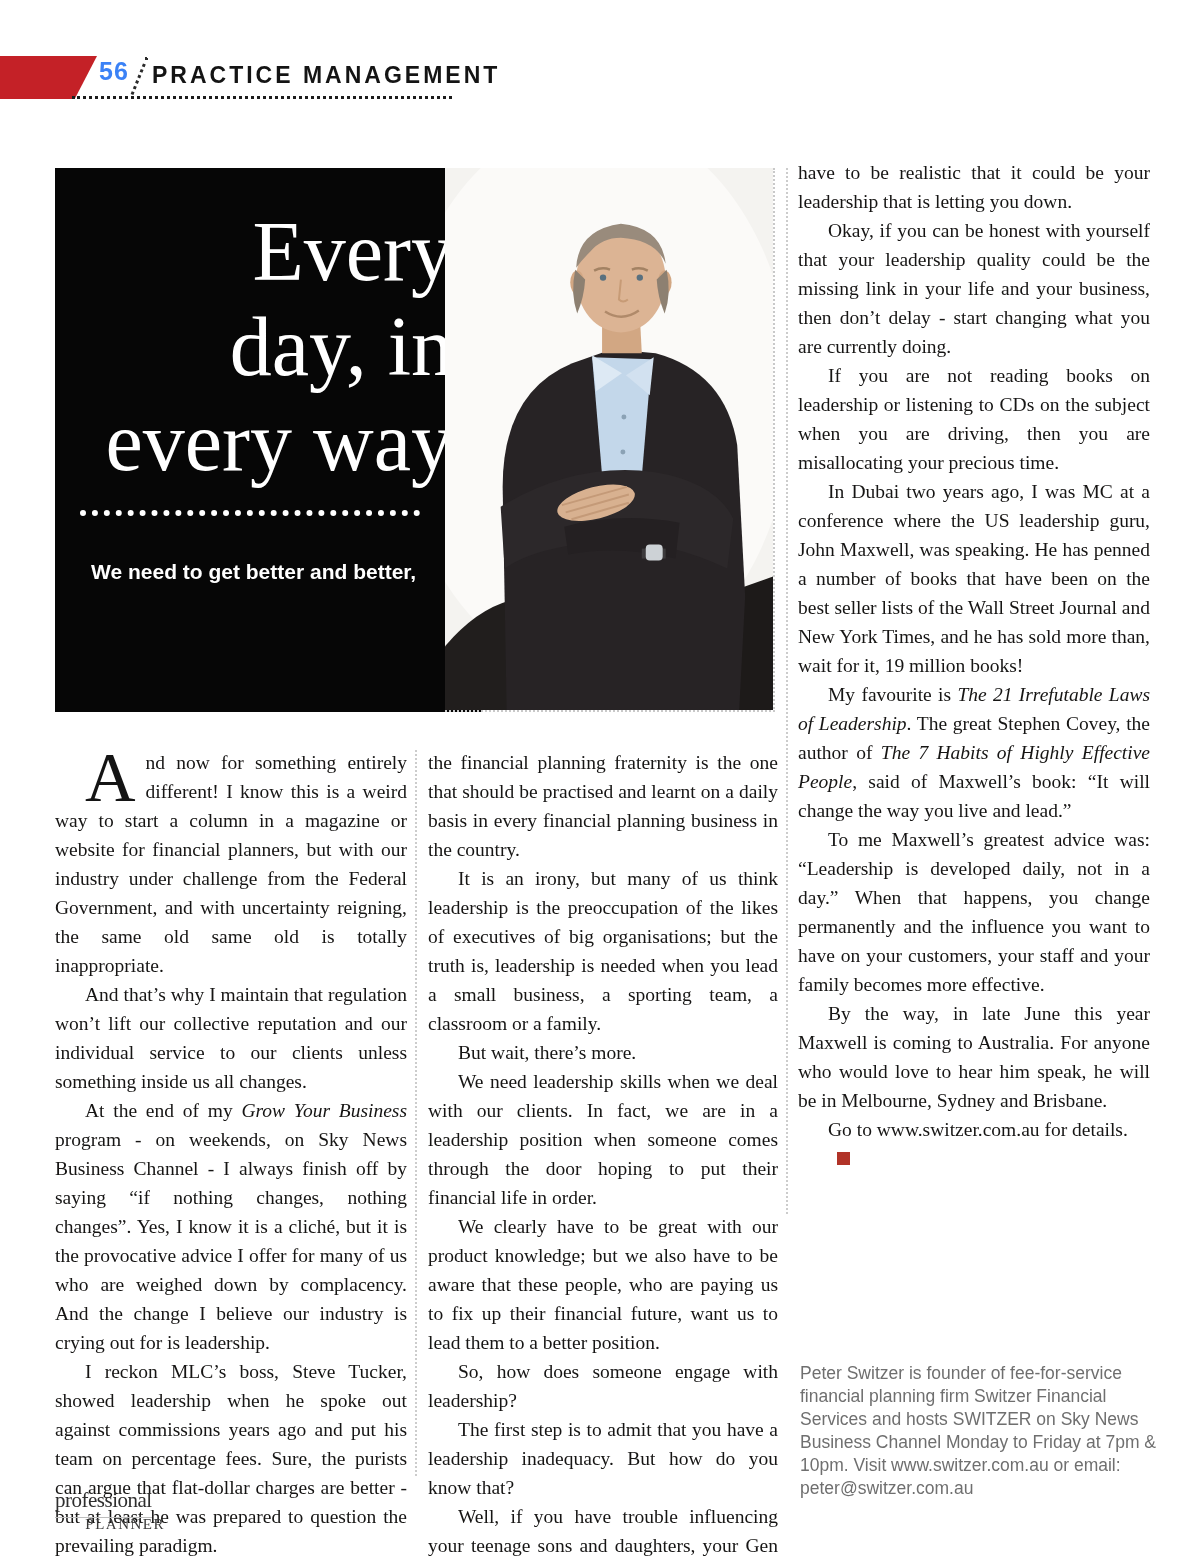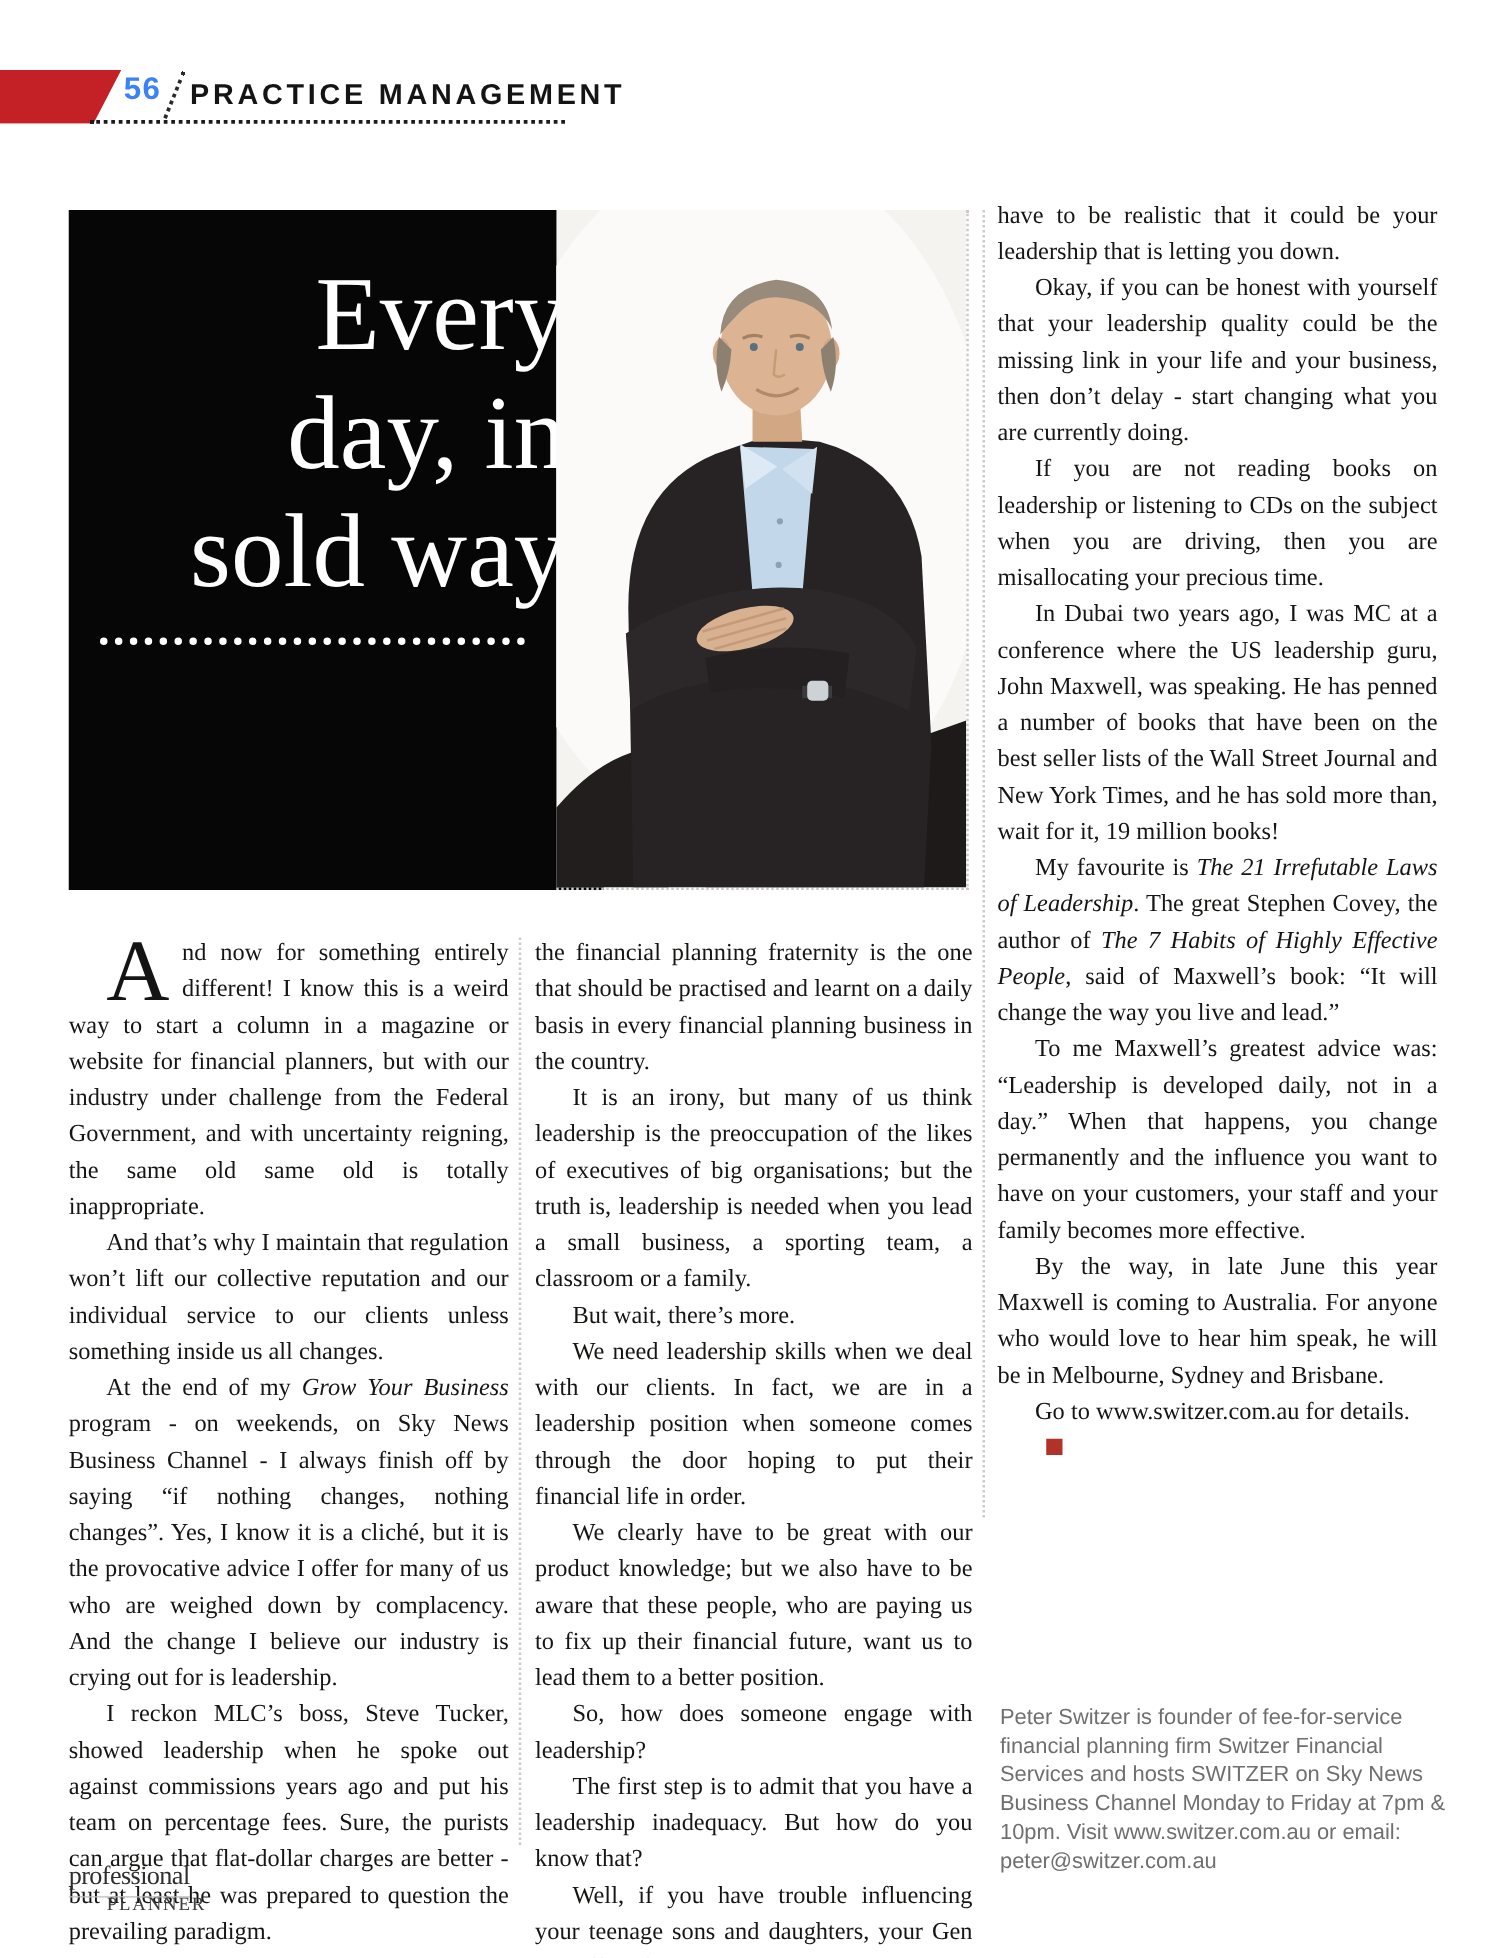--- a/index.html
+++ b/index.html
@@ -103,23 +103,24 @@
   <div class="hdr-red"></div>
   <div class="hdr-num">56</div>
   <div class="hdr-slash"></div>
   <div class="hdr-title">PRACTICE MANAGEMENT</div>
   <div class="hdr-dots"></div>
 
   <div class="blackbox">
     <div class="headline">
       <div class="hl-line">Every</div>
       <div class="hl-line">day, in</div>
-      <div class="hl-line">sold way</div>
+      <div class="hl-line">every way</div>
     </div>
     <div class="hl-dots"></div>
+    <div class="standfirst1">We need to get better and better,</div>
   </div>
 
   <div class="photo">
     <svg viewBox="0 0 330 544" preserveAspectRatio="none">
       <rect width="330" height="544" fill="#f4f3f0"></rect>
       <ellipse cx="150" cy="230" rx="200" ry="280" fill="#fbfaf8"></ellipse>
 
       <path d="M0 480 Q60 410 130 440 L150 470 L90 544 L0 544 Z" fill="#211e1d"></path>
       <path d="M160 470 L330 410 L330 544 L120 544 Z" fill="#1d1a19"></path>
 

